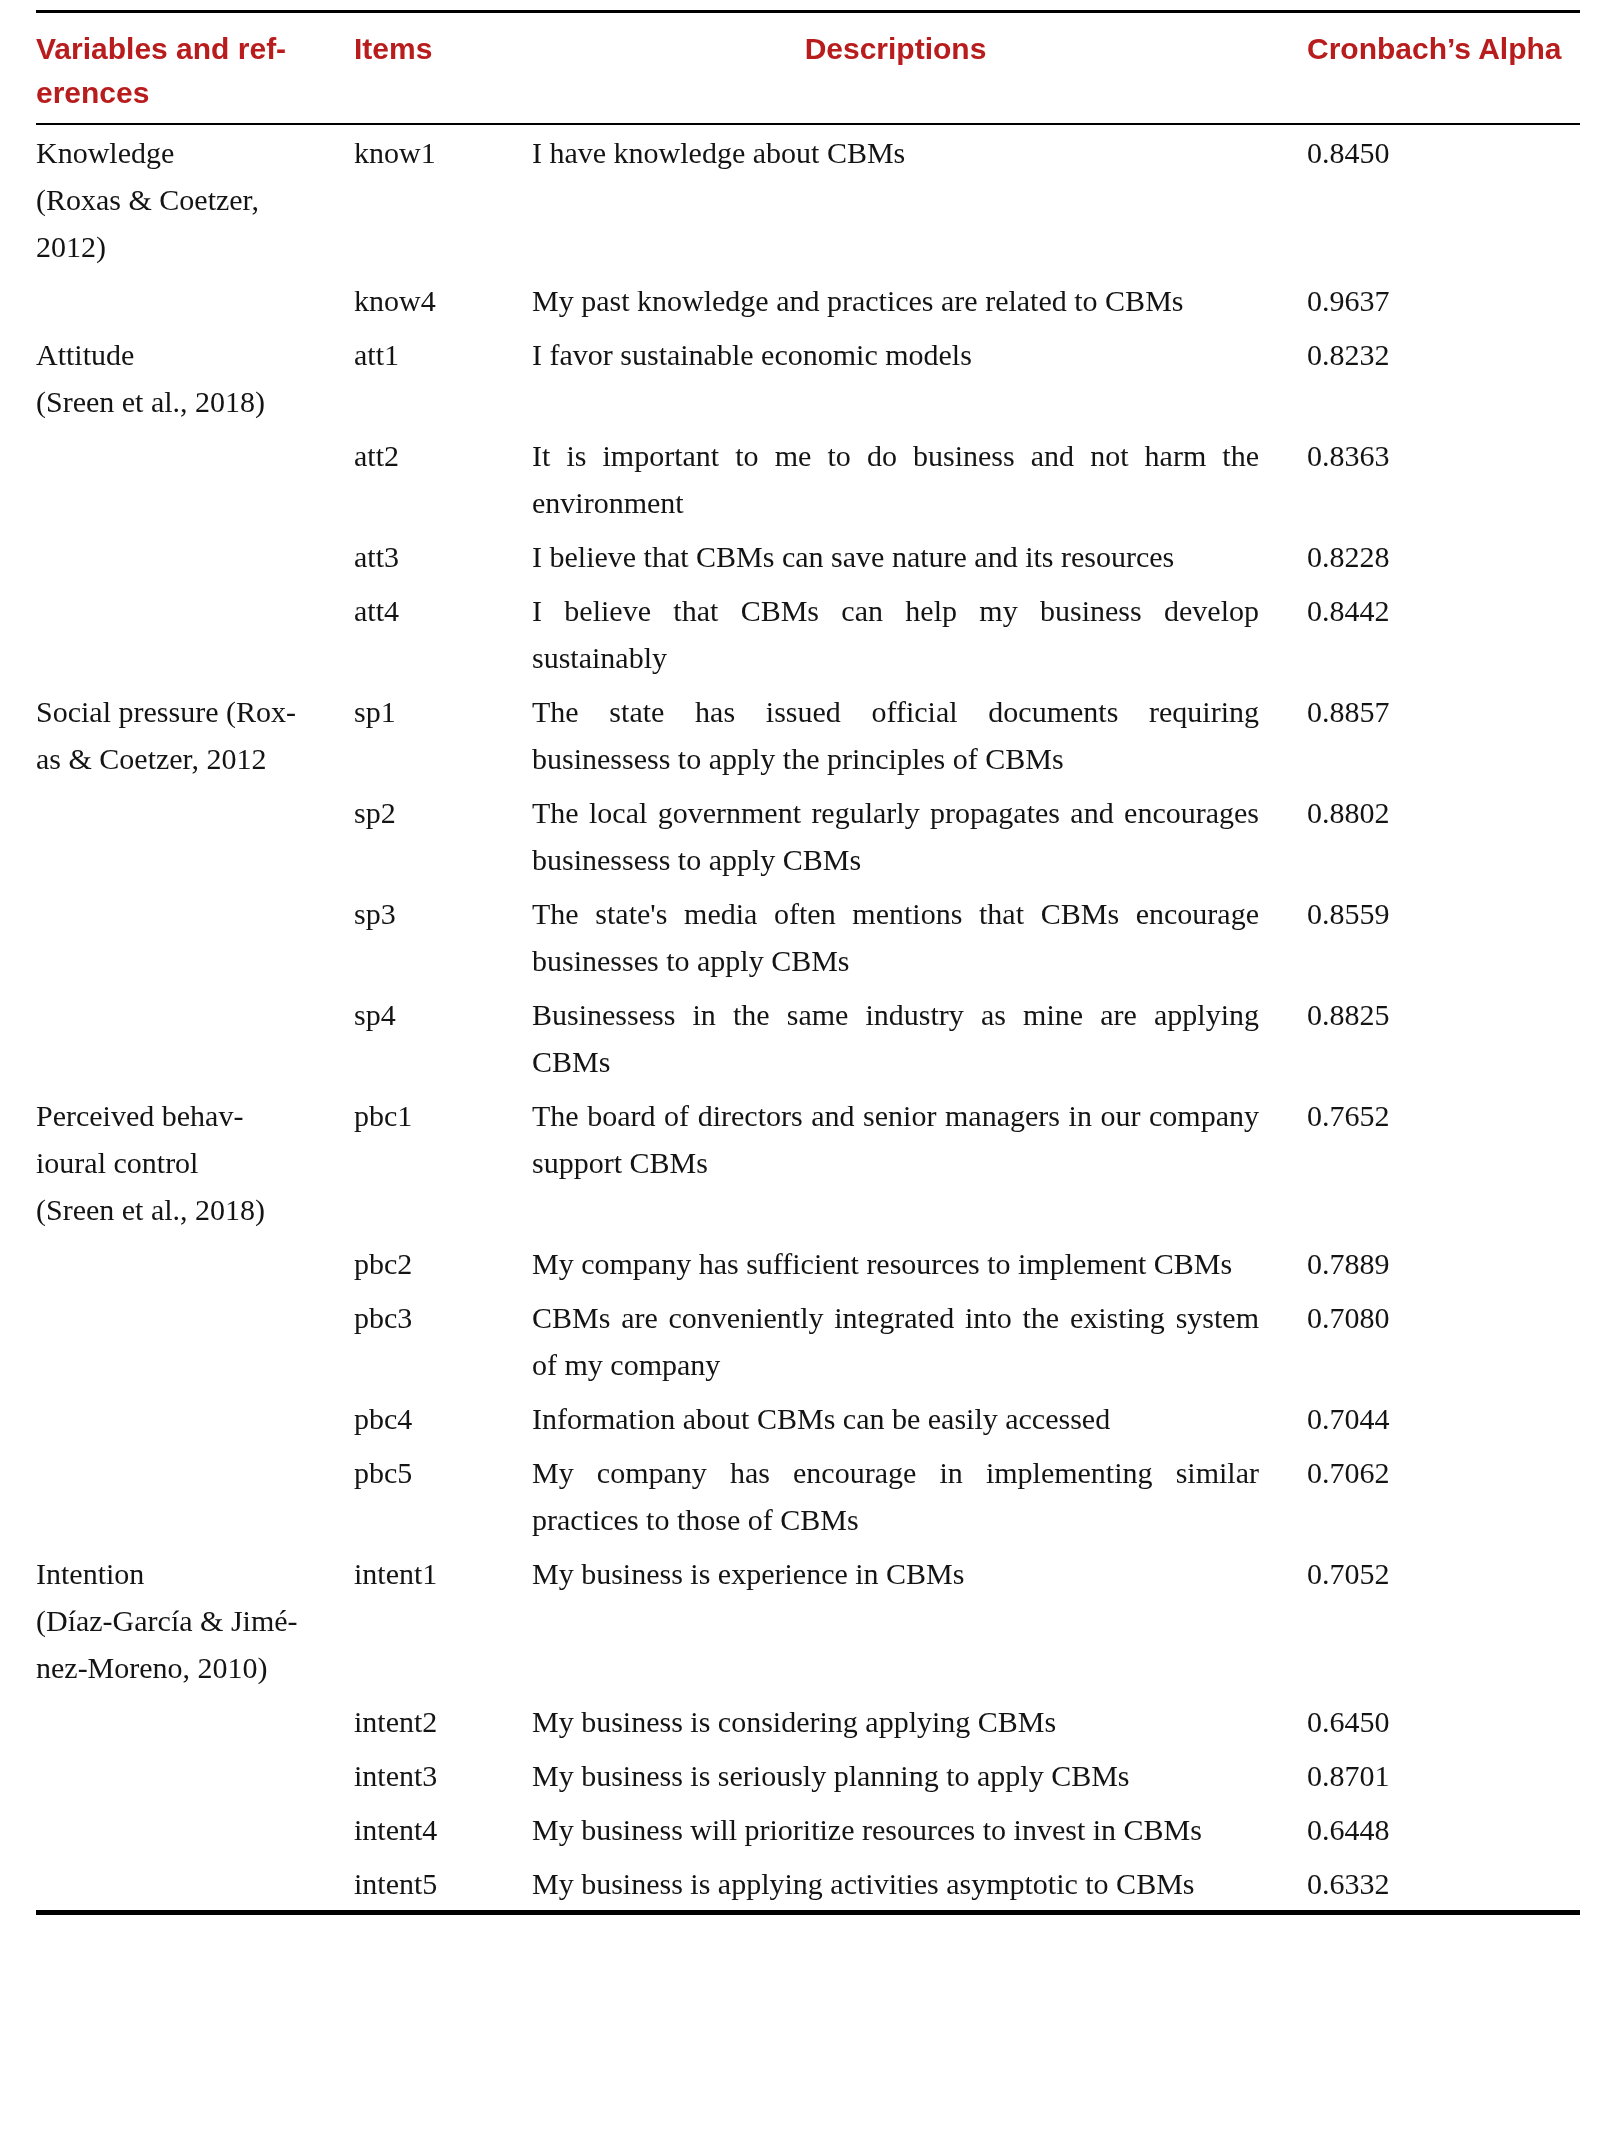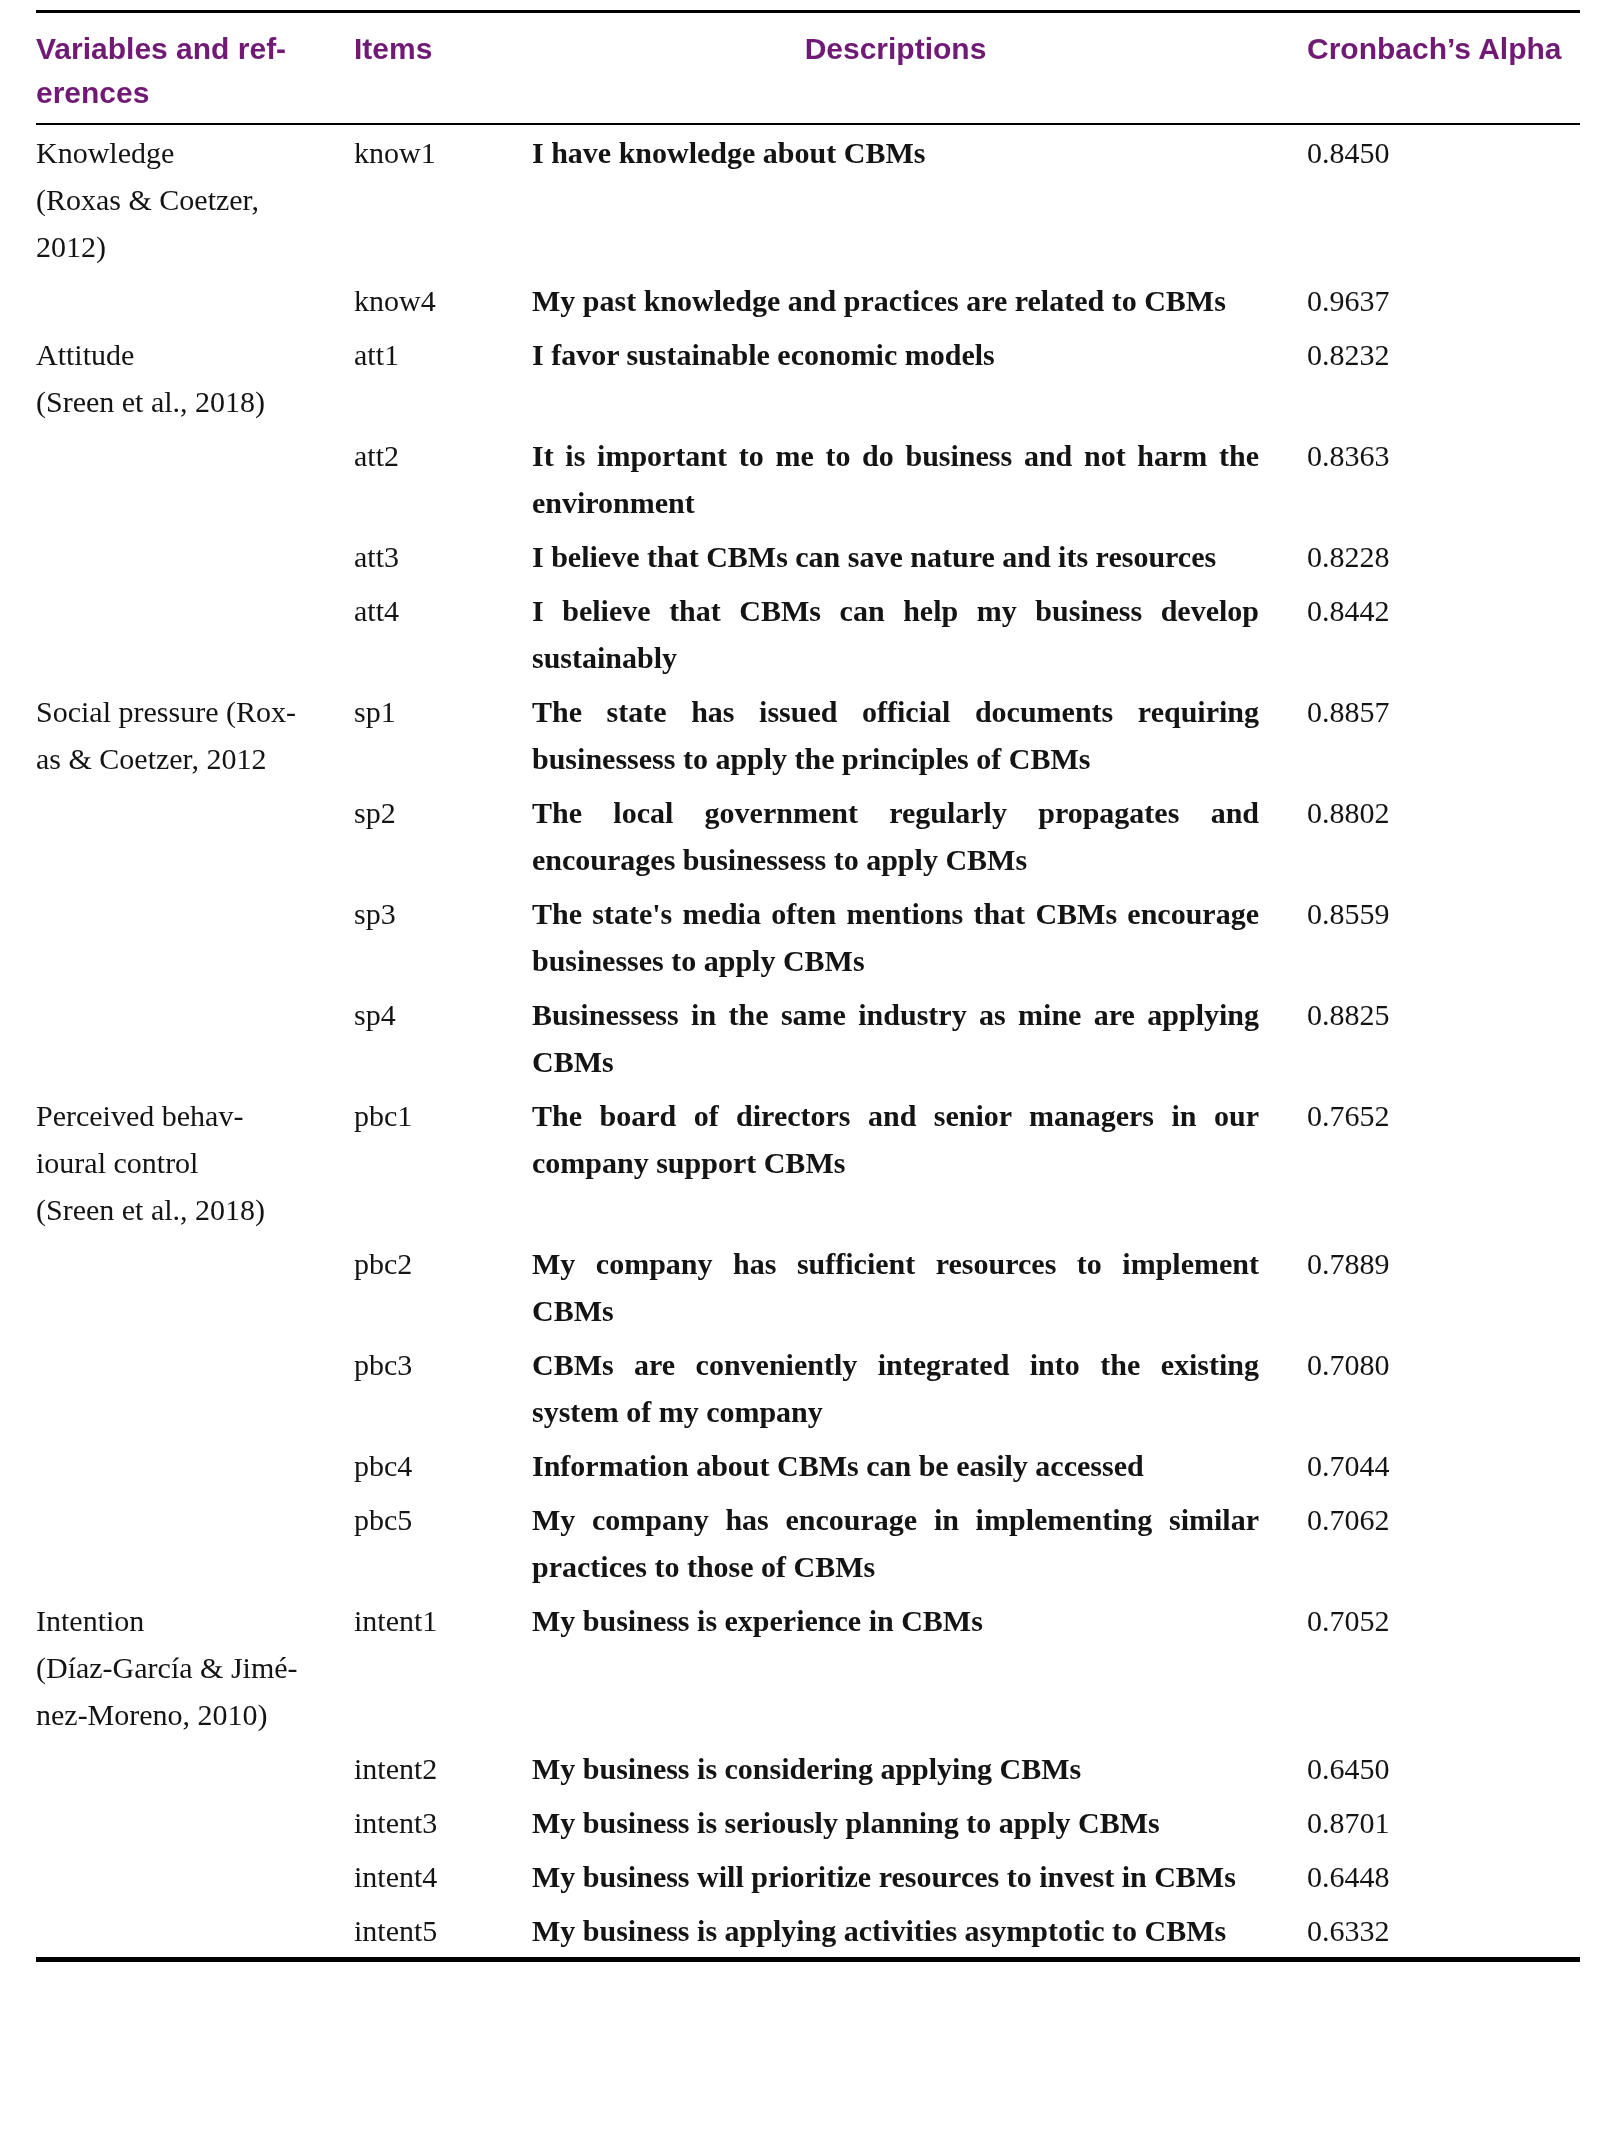--- a/index.html
+++ b/index.html
@@ -23,33 +23,33 @@
   }
   thead tr { border-bottom: 2px solid #000; }
   th {
     font-family: "Liberation Sans", "DejaVu Sans", sans-serif;
     font-size: 30px;
     line-height: 44px;
     font-weight: 700;
     text-align: left;
     vertical-align: top;
     padding: 14px 0 8px 0;
-    color: #701a75;
+    color: #b91c1c;
   }
   td { vertical-align: top; padding: 4px 0 3px 0; }
 
   .col-var   { width: 318px; }
   .col-item  { width: 178px; }
   .col-desc  { width: 775px; }
   .col-alpha { width: 273px; }
 
   .th-var, .td-var   { padding-right: 24px; white-space: pre-line; }
   .th-items, .td-item{ padding-right: 16px; }
   .th-desc, .td-desc { padding-right: 48px; }
-  .td-desc { text-align: justify; font-weight: bold; }
+  .td-desc { text-align: justify; }
   .th-desc { text-align: center; }
   .th-alpha, .td-alpha { padding-right: 0; }
 </style>
 </head>
 <body>
 
 <div class="page">
   <table class="vtable">
     <colgroup>
       <col class="col-var">

